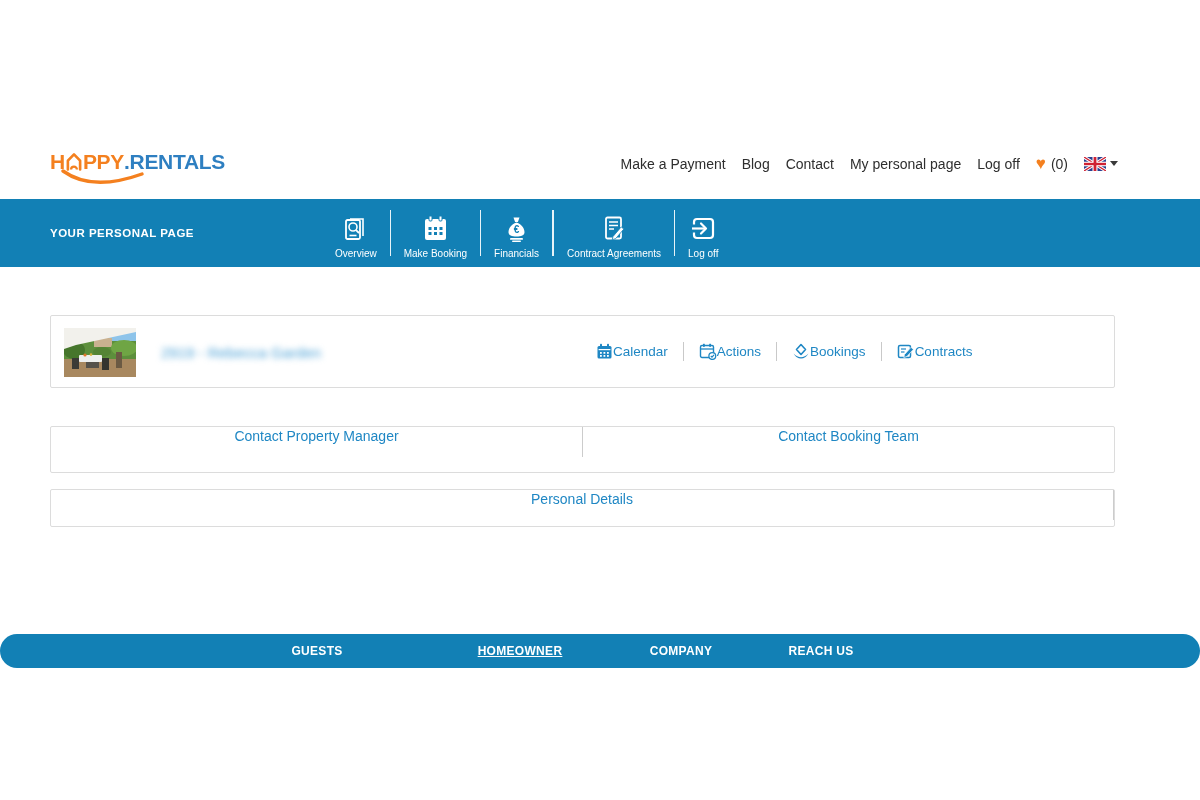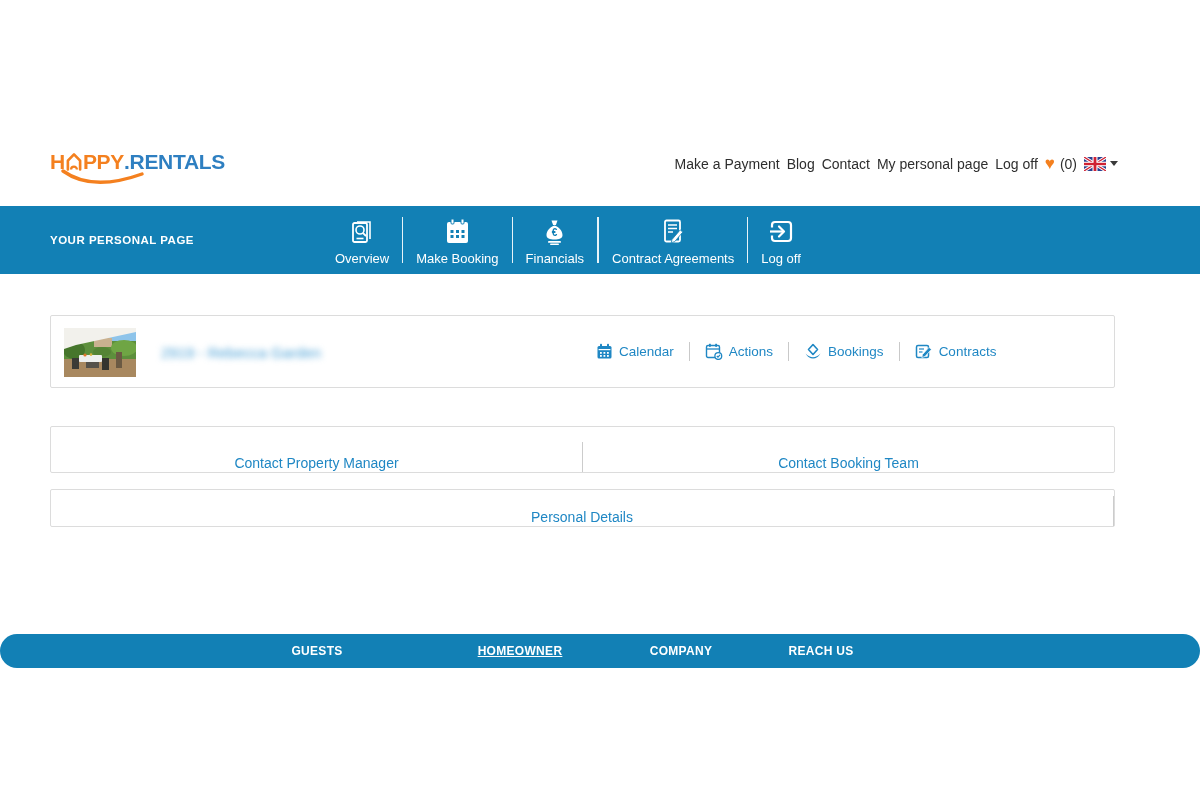--- a/index.html
+++ b/index.html
@@ -13,51 +13,51 @@
   body{font-family:"Liberation Sans", sans-serif;position:relative;}
 
   
   .top-header{position:absolute;top:128px;left:0;width:1200px;height:71px;background:#fff;}
   .logo{position:absolute;left:50px;top:22px;display:flex;align-items:center;cursor:pointer;}
   .logo .t1,.logo .t2{color:var(--orange);font-size:21px;font-weight:700;letter-spacing:-0.3px;}
   .logo .t3{color:var(--logo-blue);font-size:21px;font-weight:700;letter-spacing:-0.3px;}
   .logo svg.house{margin:0 1px 1px 1px;}
   .logo .smile{position:absolute;left:10px;top:19px;}
 
-  .top-nav{position:absolute;right:82px;top:0;height:71px;display:flex;align-items:center;gap:7px;}
+  .top-nav{position:absolute;right:82px;top:0;height:71px;display:flex;align-items:center;gap:16px;}
   .top-nav a{color:#2e2e2e;font-size:14px;text-decoration:none;cursor:pointer;white-space:nowrap;}
   .fav{display:flex;align-items:center;gap:5px;cursor:pointer;}
   .heart{color:var(--orange);font-size:17px;line-height:1;}
   .fav-count{color:#2e2e2e;font-size:14px;}
   .lang{display:flex;align-items:center;gap:4px;cursor:pointer;}
   .caret{width:0;height:0;border-left:4px solid transparent;border-right:4px solid transparent;border-top:5px solid #3a3a3a;}
 
   
-  .blue-bar{position:absolute;top:206px;left:0;width:1200px;height:68px;background:var(--blue);}
+  .blue-bar{position:absolute;top:199px;left:0;width:1200px;height:68px;background:var(--blue);}
   .personal-label{position:absolute;left:50px;top:50%;transform:translateY(-50%);
     color:#fff;font-size:11.5px;font-weight:700;letter-spacing:0.5px;}
   .blue-nav{position:absolute;left:322px;top:0;height:68px;display:flex;align-items:stretch;}
   .bn-item{display:flex;flex-direction:column;align-items:center;justify-content:flex-end;
     padding:9px 13px 8px;cursor:pointer;}
-  .bn-item .lbl{color:#fff;font-size:13px;margin-top:5px;white-space:nowrap;}
+  .bn-item .lbl{color:#fff;font-size:10px;margin-top:5px;white-space:nowrap;}
   .bn-sep{width:1px;background:rgba(255,255,255,.9);margin:11px 0;}
 
   
   .card{position:absolute;left:50px;width:1065px;background:#fff;border:1px solid #dcdcdc;border-radius:2px;}
   .card1{top:315px;height:73px;}
   .thumb{position:absolute;left:13px;top:12px;width:72px;height:49px;overflow:hidden;cursor:pointer;}
   .prop-title{position:absolute;left:110px;top:50%;transform:translateY(-50%);
     font-size:15px;color:#4aa0d6;filter:blur(3px);cursor:pointer;white-space:nowrap;}
   .prop-links{position:absolute;left:545px;top:0;height:100%;display:flex;align-items:center;}
-  .plink{display:flex;align-items:center;gap:6px;color:var(--link);font-size:13.5px;cursor:pointer;white-space:nowrap;}
+  .plink{display:flex;align-items:center;color:var(--link);font-size:13.5px;cursor:pointer;white-space:nowrap;}
   .plink-sep{width:1px;height:19px;background:#c9c9c9;margin:0 15px;}
 
   .card2{top:426px;height:47px;}
   .card3{top:489px;height:38px;}
-  .links-row{display:flex;height:100%;align-items:flex-end;}
+  .links-row{display:flex;height:100%;align-items:flex-start;}
   .links-cell{flex:1;text-align:center;}
   .links-cell span{color:var(--link);font-size:14px;cursor:pointer;}
   .cell-divider{width:1px;height:30px;background:#ccc;}
 
   
   .footer-bar{position:absolute;top:634px;left:0;width:1200px;height:34px;background:var(--blue);border-radius:17px;}
   .f-col{position:absolute;top:50%;transform:translate(-50%,-50%);
     color:#fff;font-size:12px;font-weight:700;letter-spacing:0.3px;cursor:pointer;white-space:nowrap;}
 </style>
 </head>

